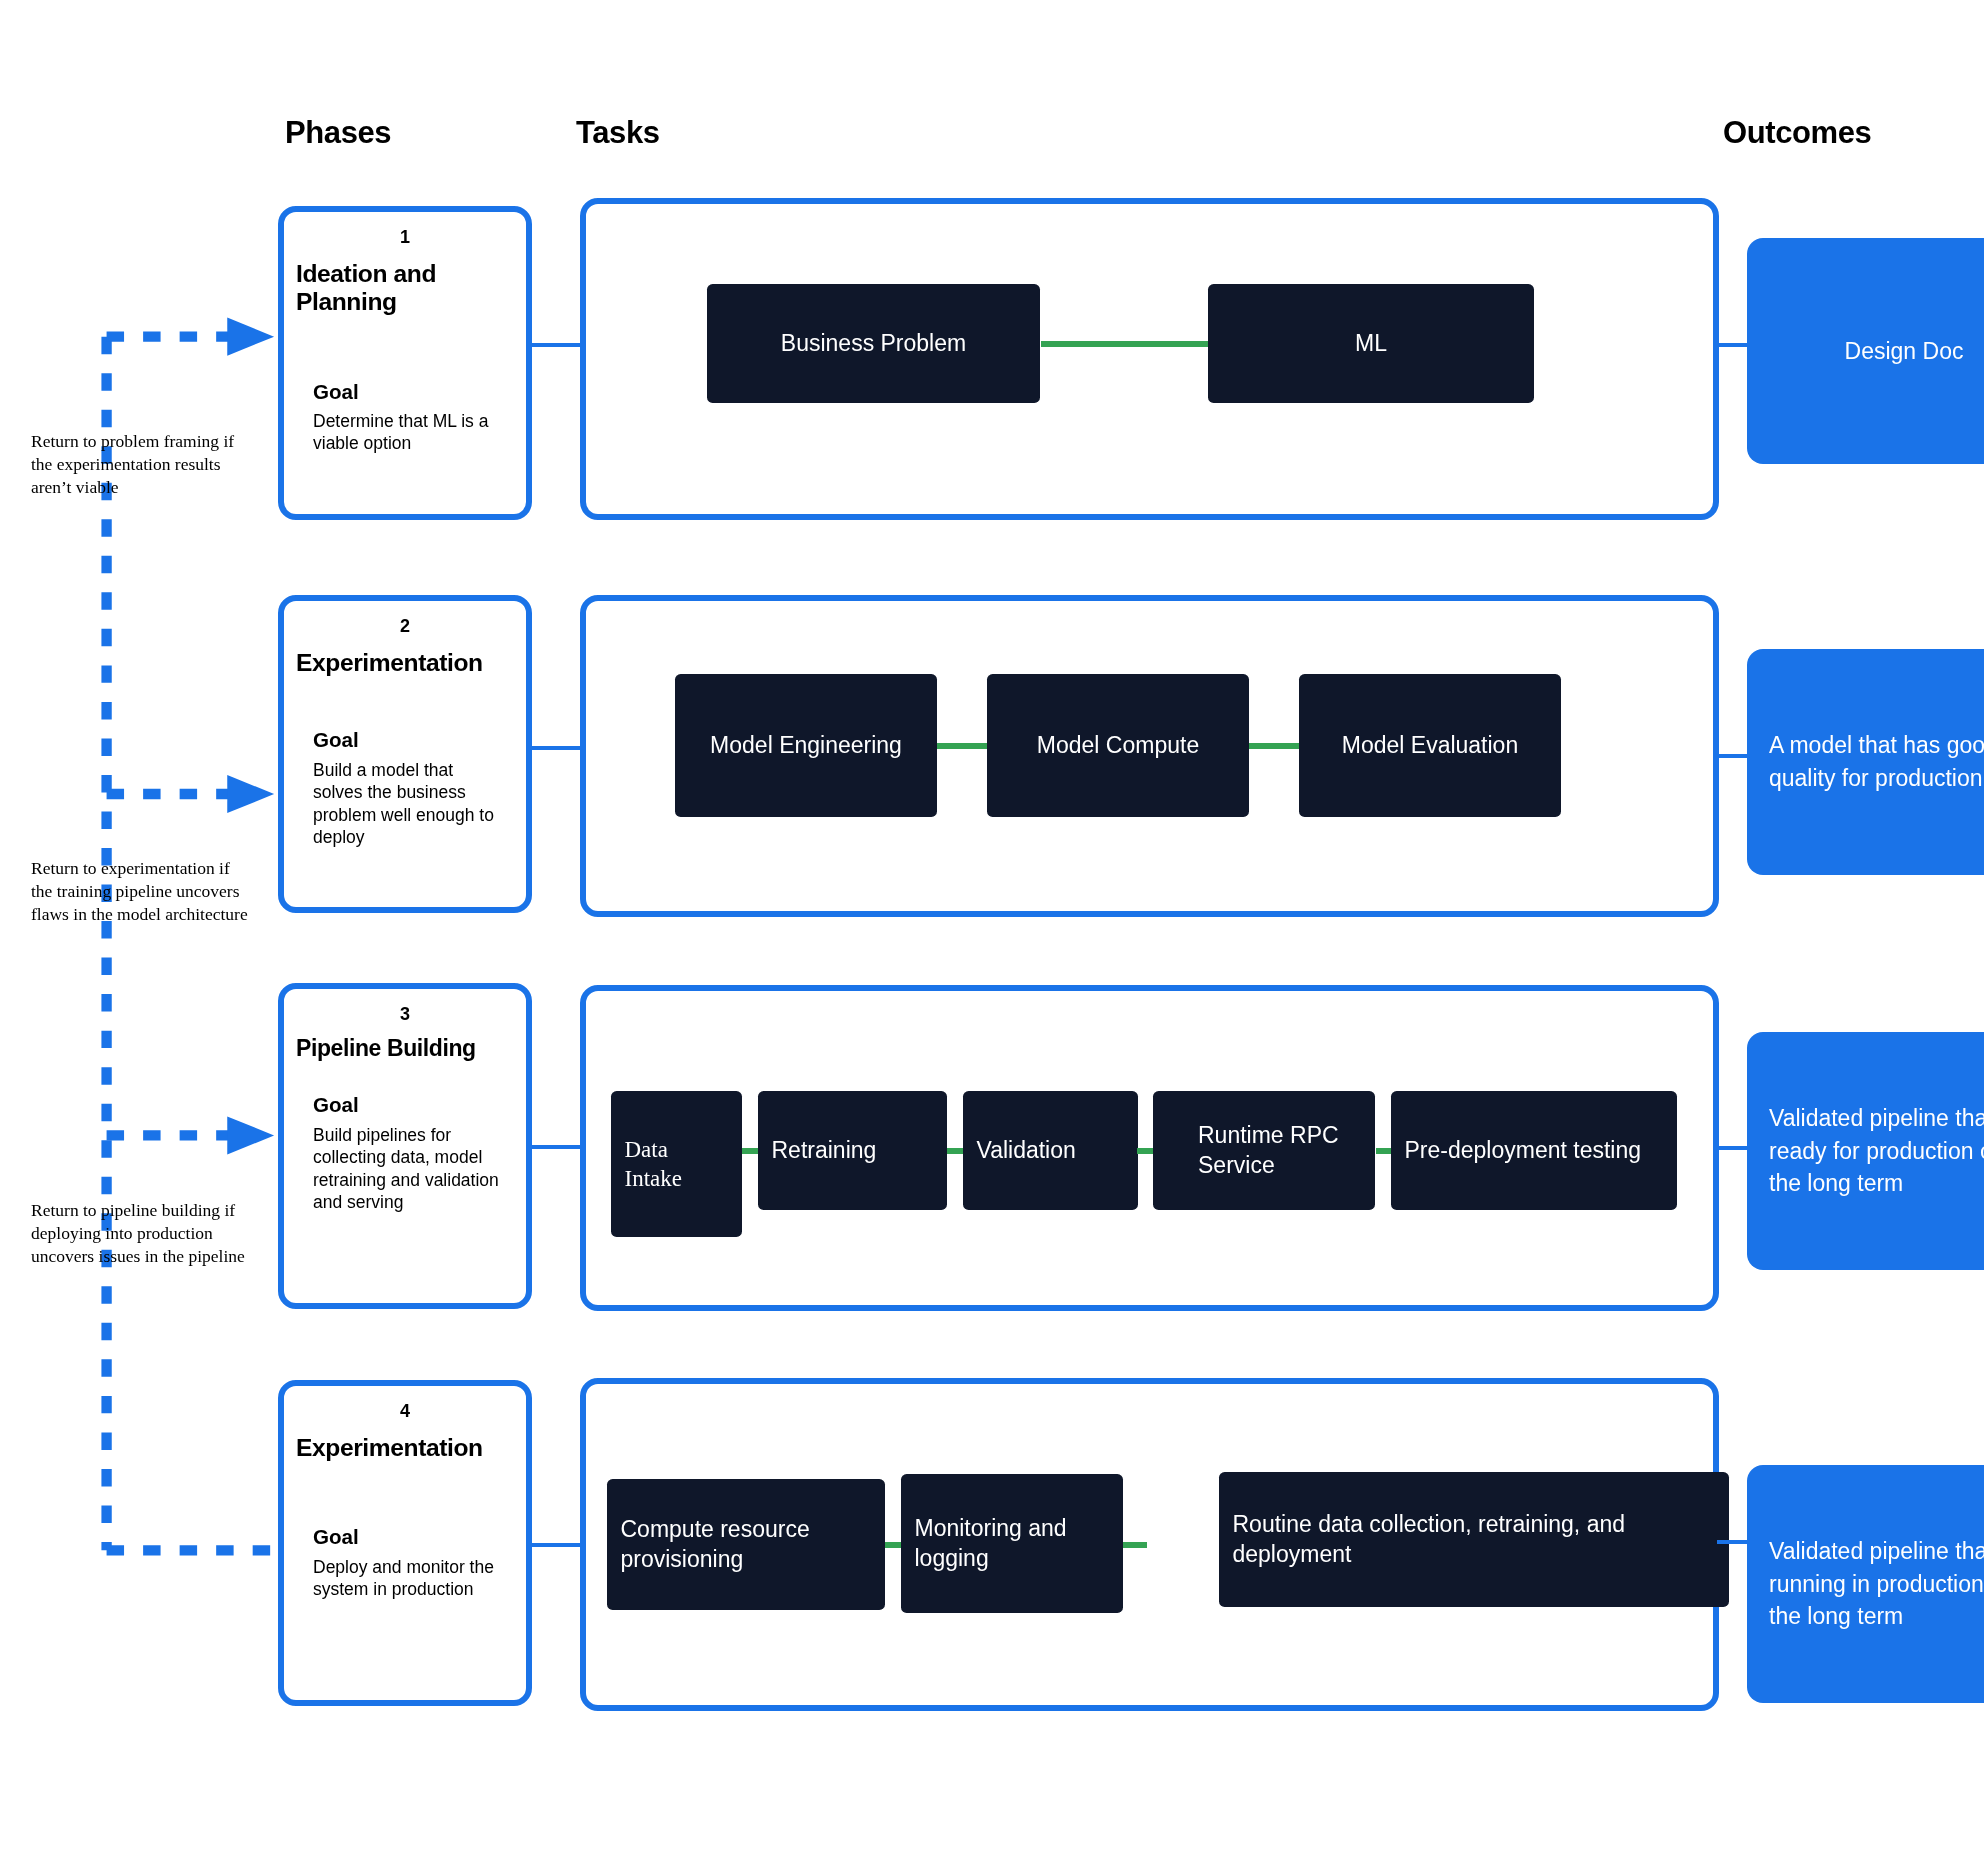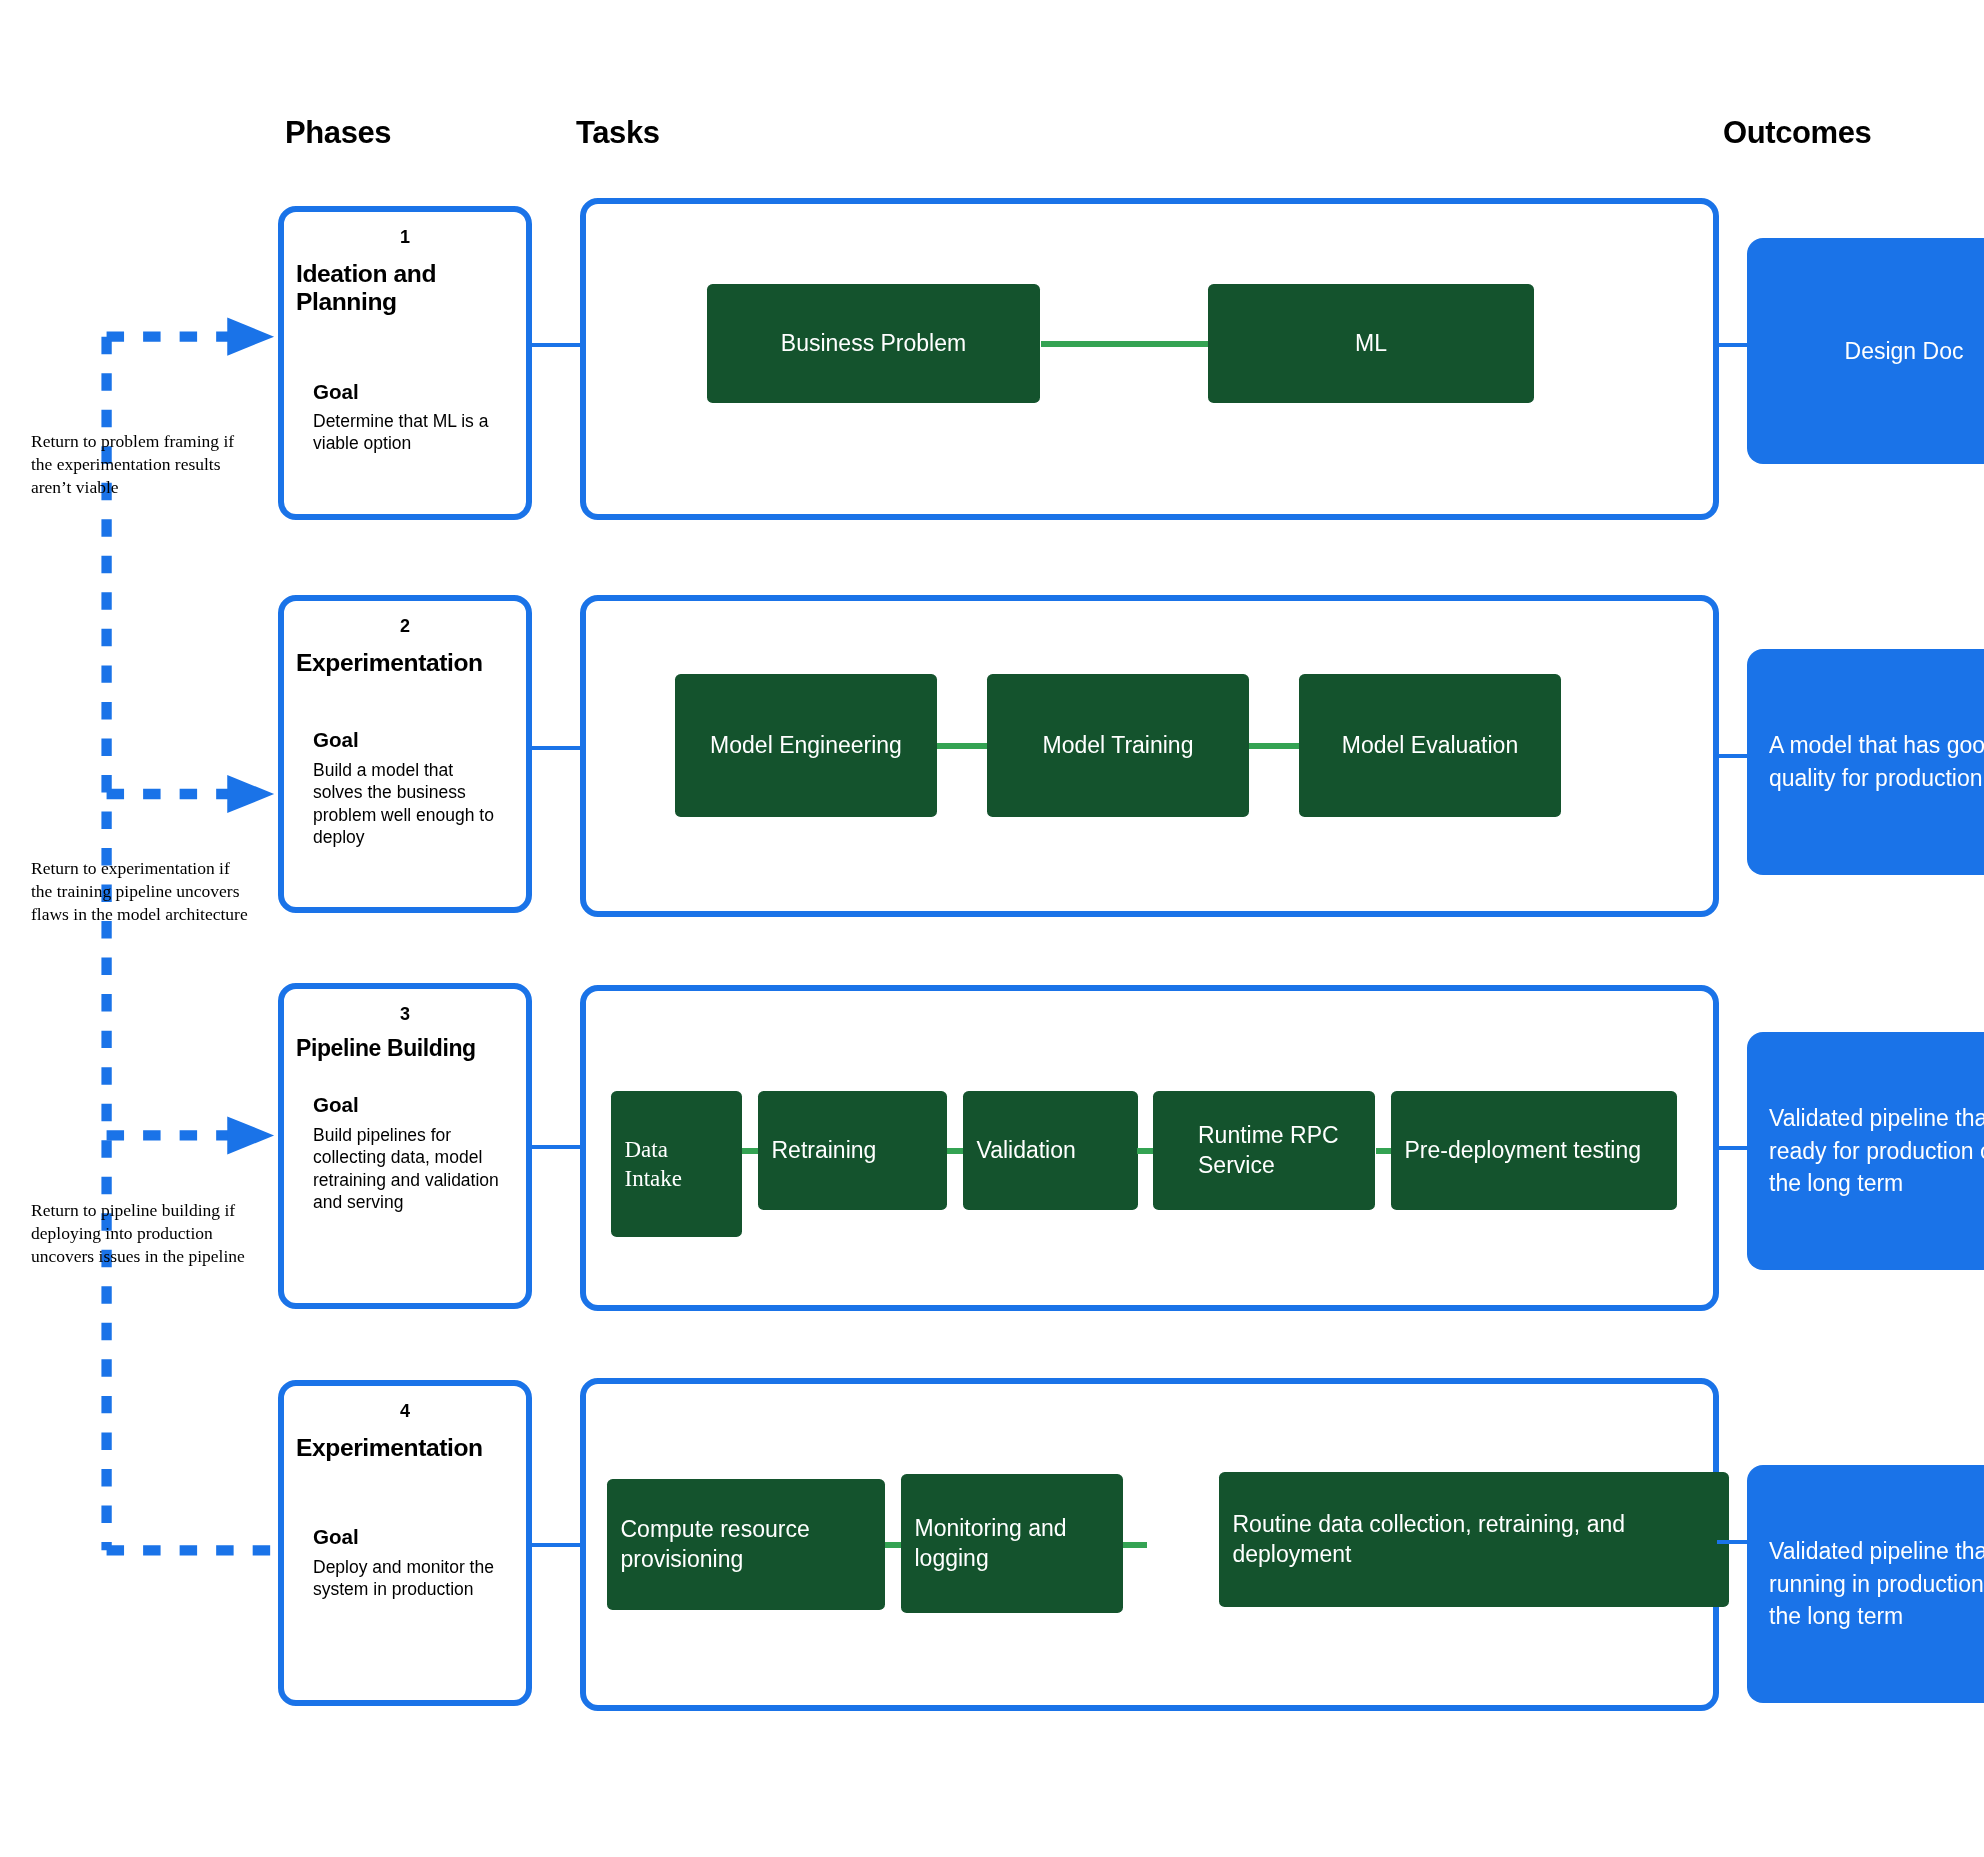--- a/index.html
+++ b/index.html
@@ -13,21 +13,21 @@
   .phase-card{position:absolute;box-sizing:border-box;border:6.4px solid #1a73e8;border-radius:18px;background:#fff;}
   .phase-num{position:absolute;top:15px;left:0;right:0;text-align:center;font-size:18px;font-weight:bold;color:#000;}
   .phase-title{position:absolute;left:12px;right:12px;text-align:left;font-size:24.6px;font-weight:bold;color:#000;line-height:1.12;letter-spacing:-0.4px;}
   .phase-goal-label{position:absolute;left:29px;font-size:20.6px;font-weight:bold;color:#000;}
   .phase-goal-text{position:absolute;left:29px;right:16px;font-size:17.5px;color:#000;line-height:1.28;}
 
   
   .tasks-panel{position:absolute;box-sizing:border-box;border:6.4px solid #1a73e8;border-radius:18px;background:#fff;}
 
   
-  .task-box{position:absolute;box-sizing:border-box;background:#14532d;border-radius:5.6px;color:#fff;display:flex;align-items:center;padding:0 13.5px;font-size:23px;line-height:1.28;}
+  .task-box{position:absolute;box-sizing:border-box;background:#0f172a;border-radius:5.6px;color:#fff;display:flex;align-items:center;padding:0 13.5px;font-size:23px;line-height:1.28;}
   .task-box.center{justify-content:center;text-align:center;}
   .task-box.left{justify-content:flex-start;text-align:left;}
 
   
   .gconn{position:absolute;background:#34a353;height:5.6px;}
 
   
   .outcome-box{position:absolute;box-sizing:border-box;background:#1a73e8;border-radius:16px;color:#fff;display:flex;align-items:center;font-size:23px;line-height:1.42;padding:0 22px;}
   .outcome-box.center{justify-content:center;text-align:center;}
   .outcome-box.left{justify-content:flex-start;text-align:left;}
@@ -117,21 +117,21 @@
     <div class="phase-title" style="top:48px;">Experimentation</div>
     <div class="phase-goal-label" style="top:127px;">Goal</div>
     <div class="phase-goal-text" style="top:158px;width:191px;">Build a model that solves the business problem well enough to deploy</div>
   </div>
   <div class="bconn" style="left:530px;top:746px;width:52px;"></div>
 
   <div class="tasks-panel" style="left:580px;top:595px;width:1139px;height:322px;">
   </div>
   <div class="task-box center" style="left:675px;top:674px;width:262px;height:143px;">Model Engineering</div>
   <div class="gconn" style="left:937px;top:743px;width:50px;"></div>
-  <div class="task-box center" style="left:987px;top:674px;width:262px;height:143px;">Model Training</div>
+  <div class="task-box center" style="left:987px;top:674px;width:262px;height:143px;">Model Compute</div>
   <div class="gconn" style="left:1249px;top:743px;width:50px;"></div>
   <div class="task-box center" style="left:1299px;top:674px;width:262px;height:143px;">Model Evaluation</div>
 
   <div class="bconn" style="left:1717px;top:754px;width:48px;"></div>
   <div class="outcome-box left" style="left:1747px;top:649px;width:314px;height:226px;">A model that has good quality for production</div>
 
   <div class="phase-card" style="left:278px;top:983px;width:254px;height:326px;">
     <div class="phase-num">3</div>
     <div class="phase-title" style="top:47px;font-size:23px;">Pipeline Building</div>
     <div class="phase-goal-label" style="top:104px;">Goal</div>

